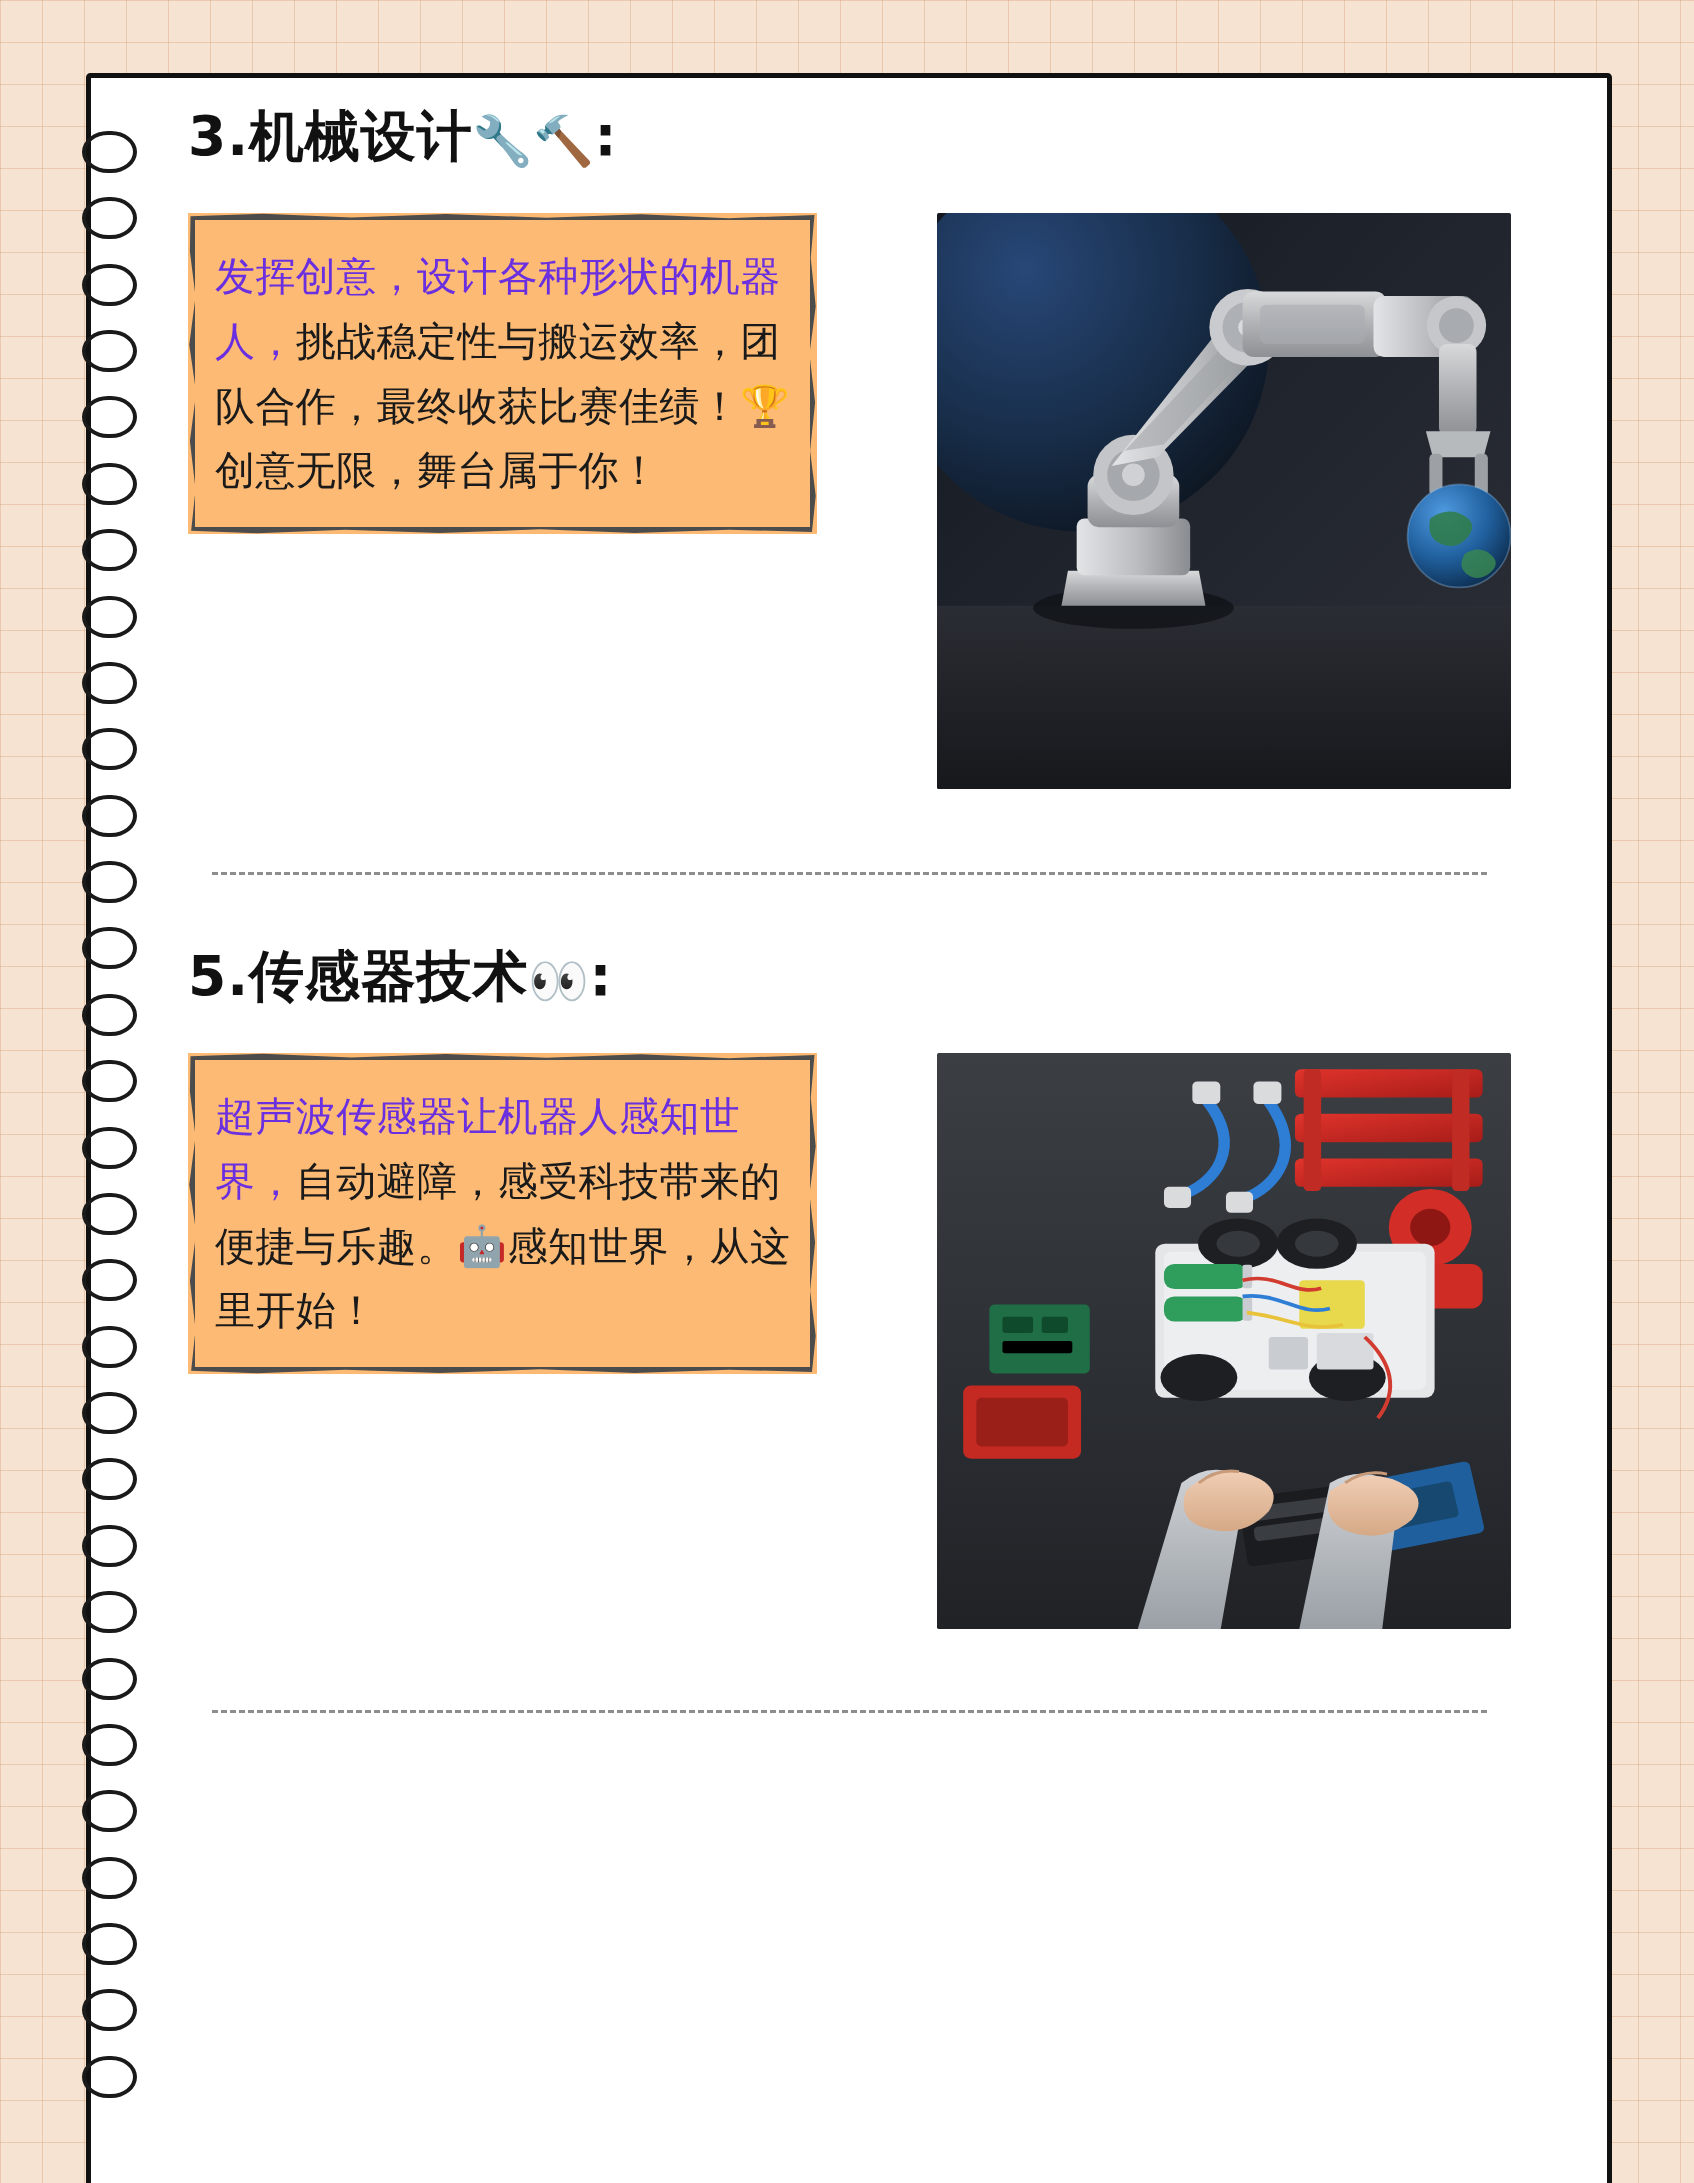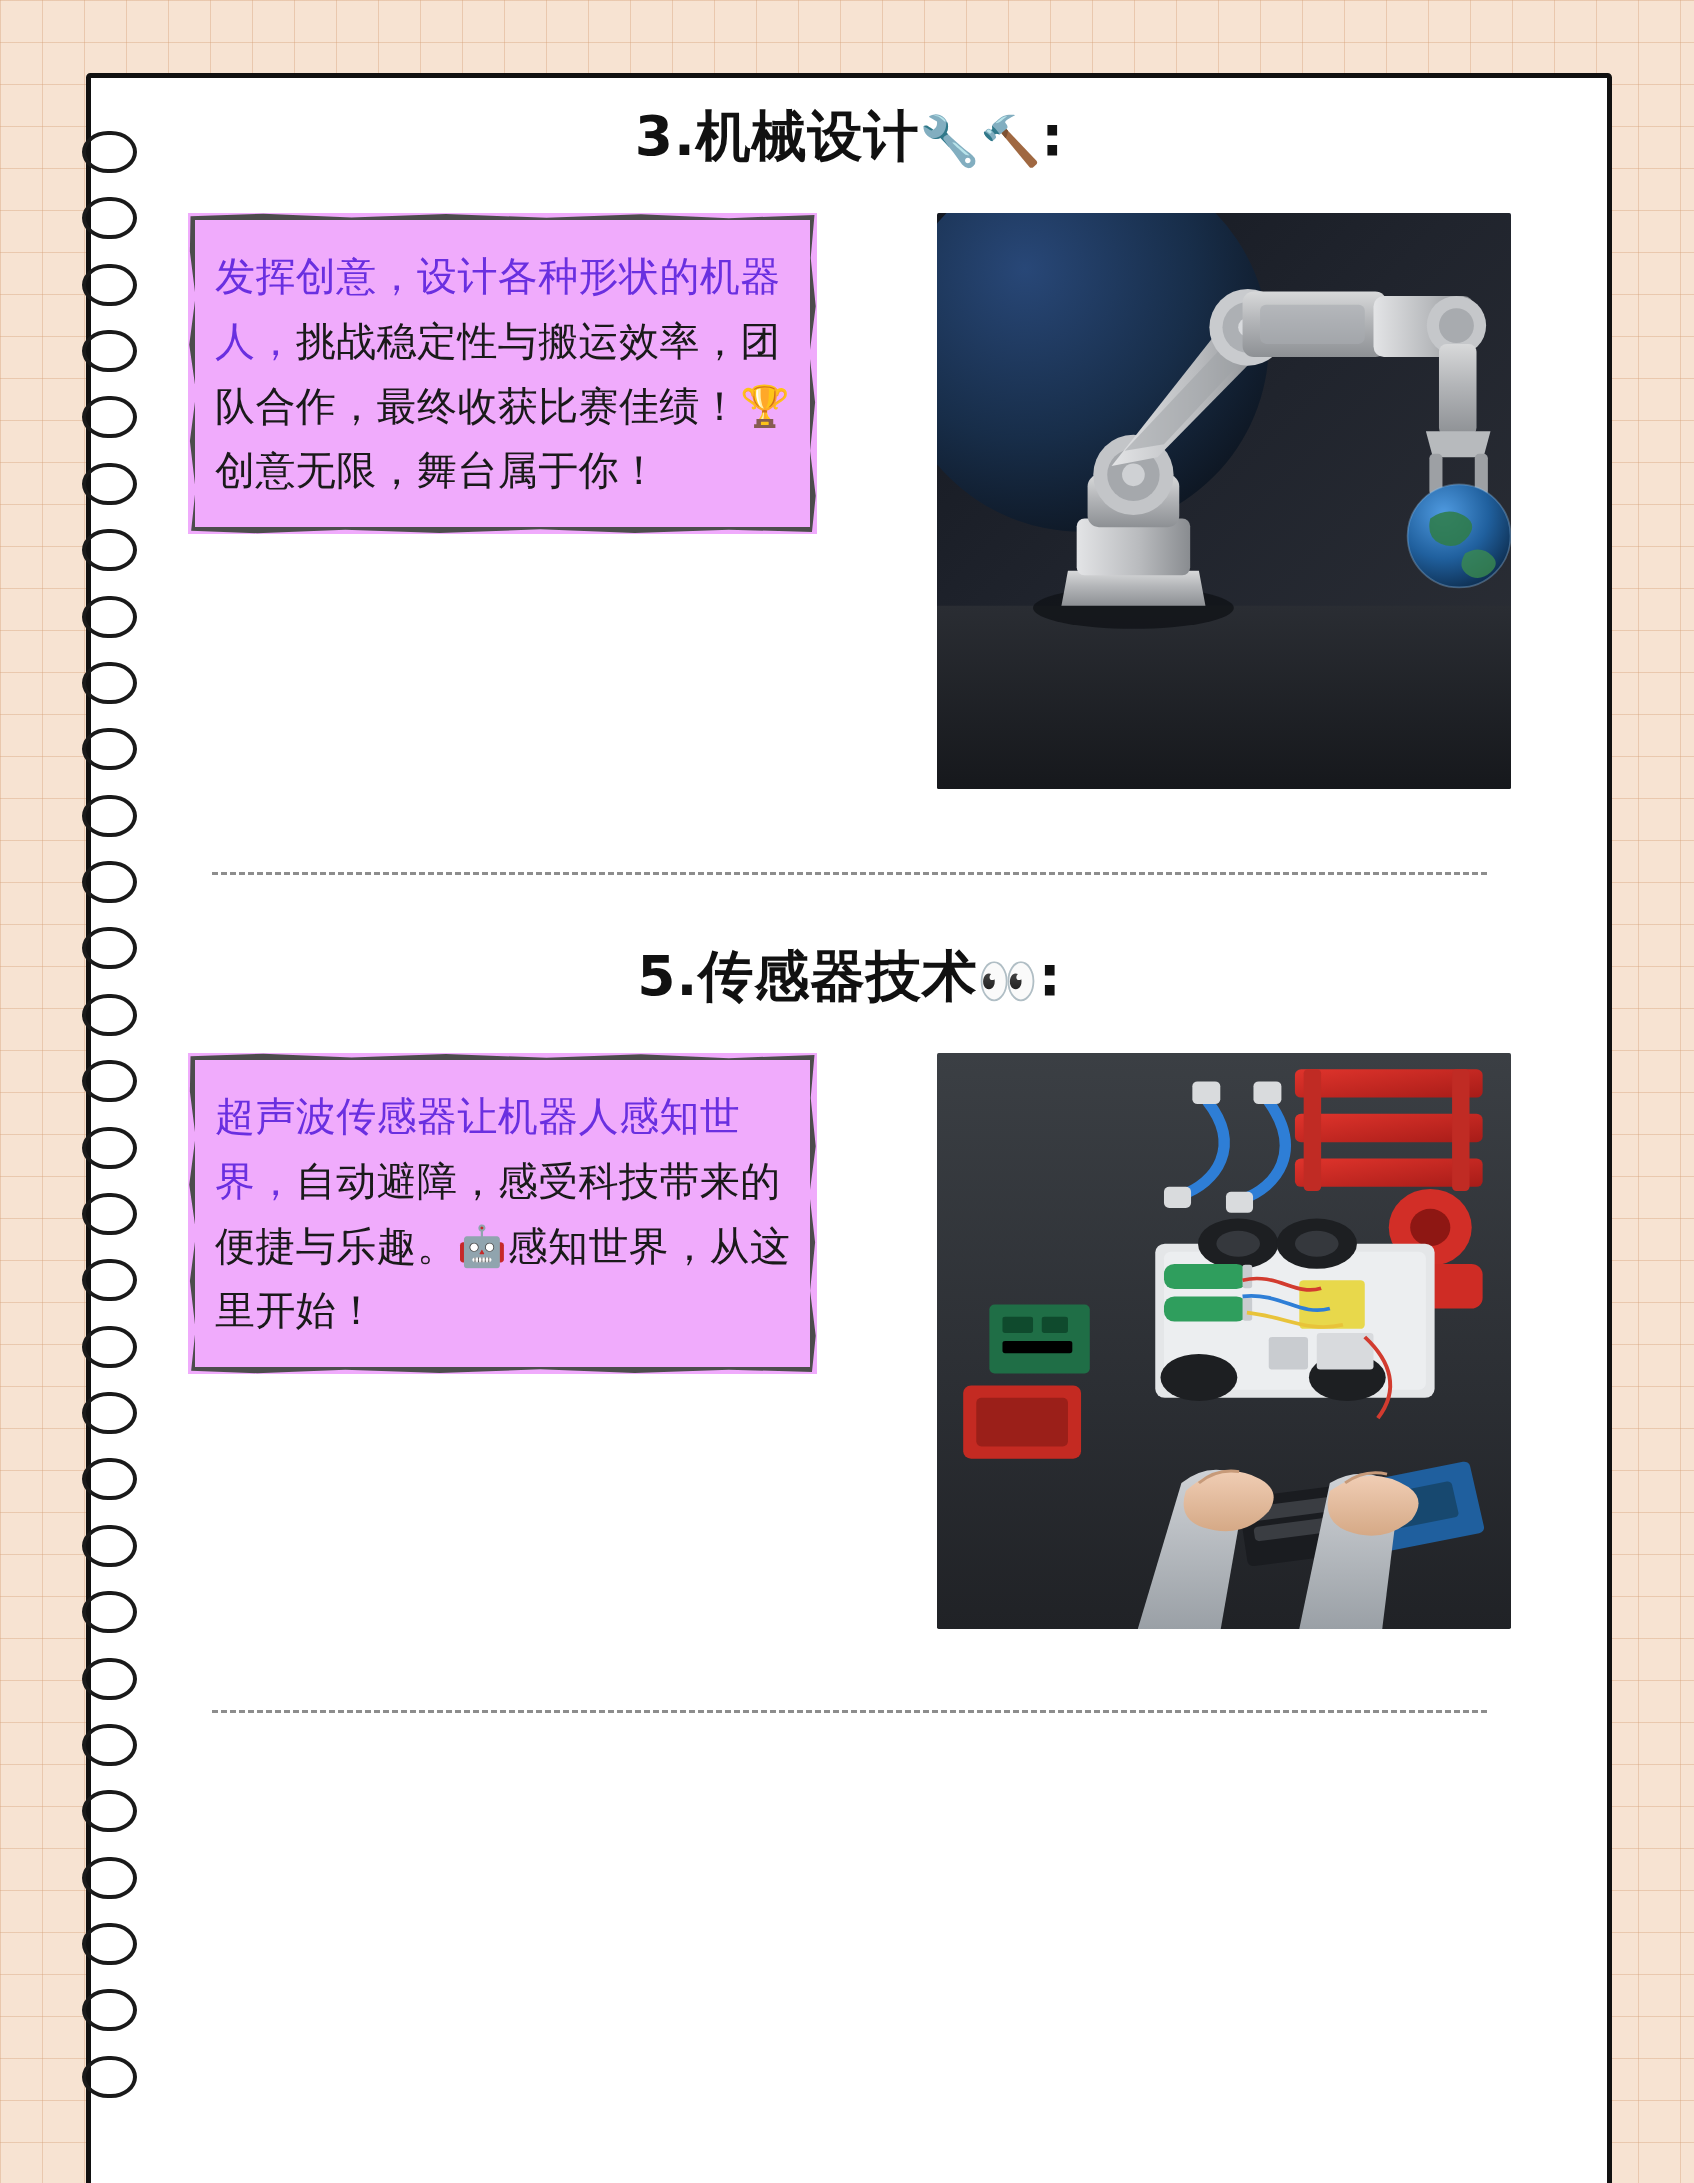--- a/index.html
+++ b/index.html
@@ -52,38 +52,38 @@
   .content {
     position: absolute;
     left: 188px;
     top: 0;
     width: 1323px;
     height: 100%;
   }
 
   
   .heading {
-    text-align: center;
+    text-align: left;
     font-weight: 900;
     font-size: 55px;
     letter-spacing: 0.9px;
     color: #111111;
     white-space: nowrap;
     font-family: "DejaVu Sans", "Liberation Sans", sans-serif;
   }
   .heading .emoji { font-size: 49px; vertical-align: -2.6px; letter-spacing: 0; }
 
   
   .row { display: flex; align-items: flex-start; justify-content: space-between; }
 
   
   .card {
     position: relative;
     width: 629px;
-    background: #f0abfc;
+    background: #fdba74;
     padding: 31px 25px 31px 27px;
   }
   .card::before {
     content: "";
     position: absolute;
     left: 0; top: 0; right: 0; bottom: 0;
     border: 7.4px solid #4c4c4c;
     clip-path: polygon(
       0.4% 1.0%, 12% 0.2%, 26% 1.4%, 41% 0.3%, 57% 1.5%, 72% 0.4%, 86% 1.6%, 99.6% 0.6%,
       99.0% 14%, 99.8% 29%, 98.8% 44%, 99.7% 59%, 98.9% 74%, 99.8% 88%, 99.2% 99.3%,

